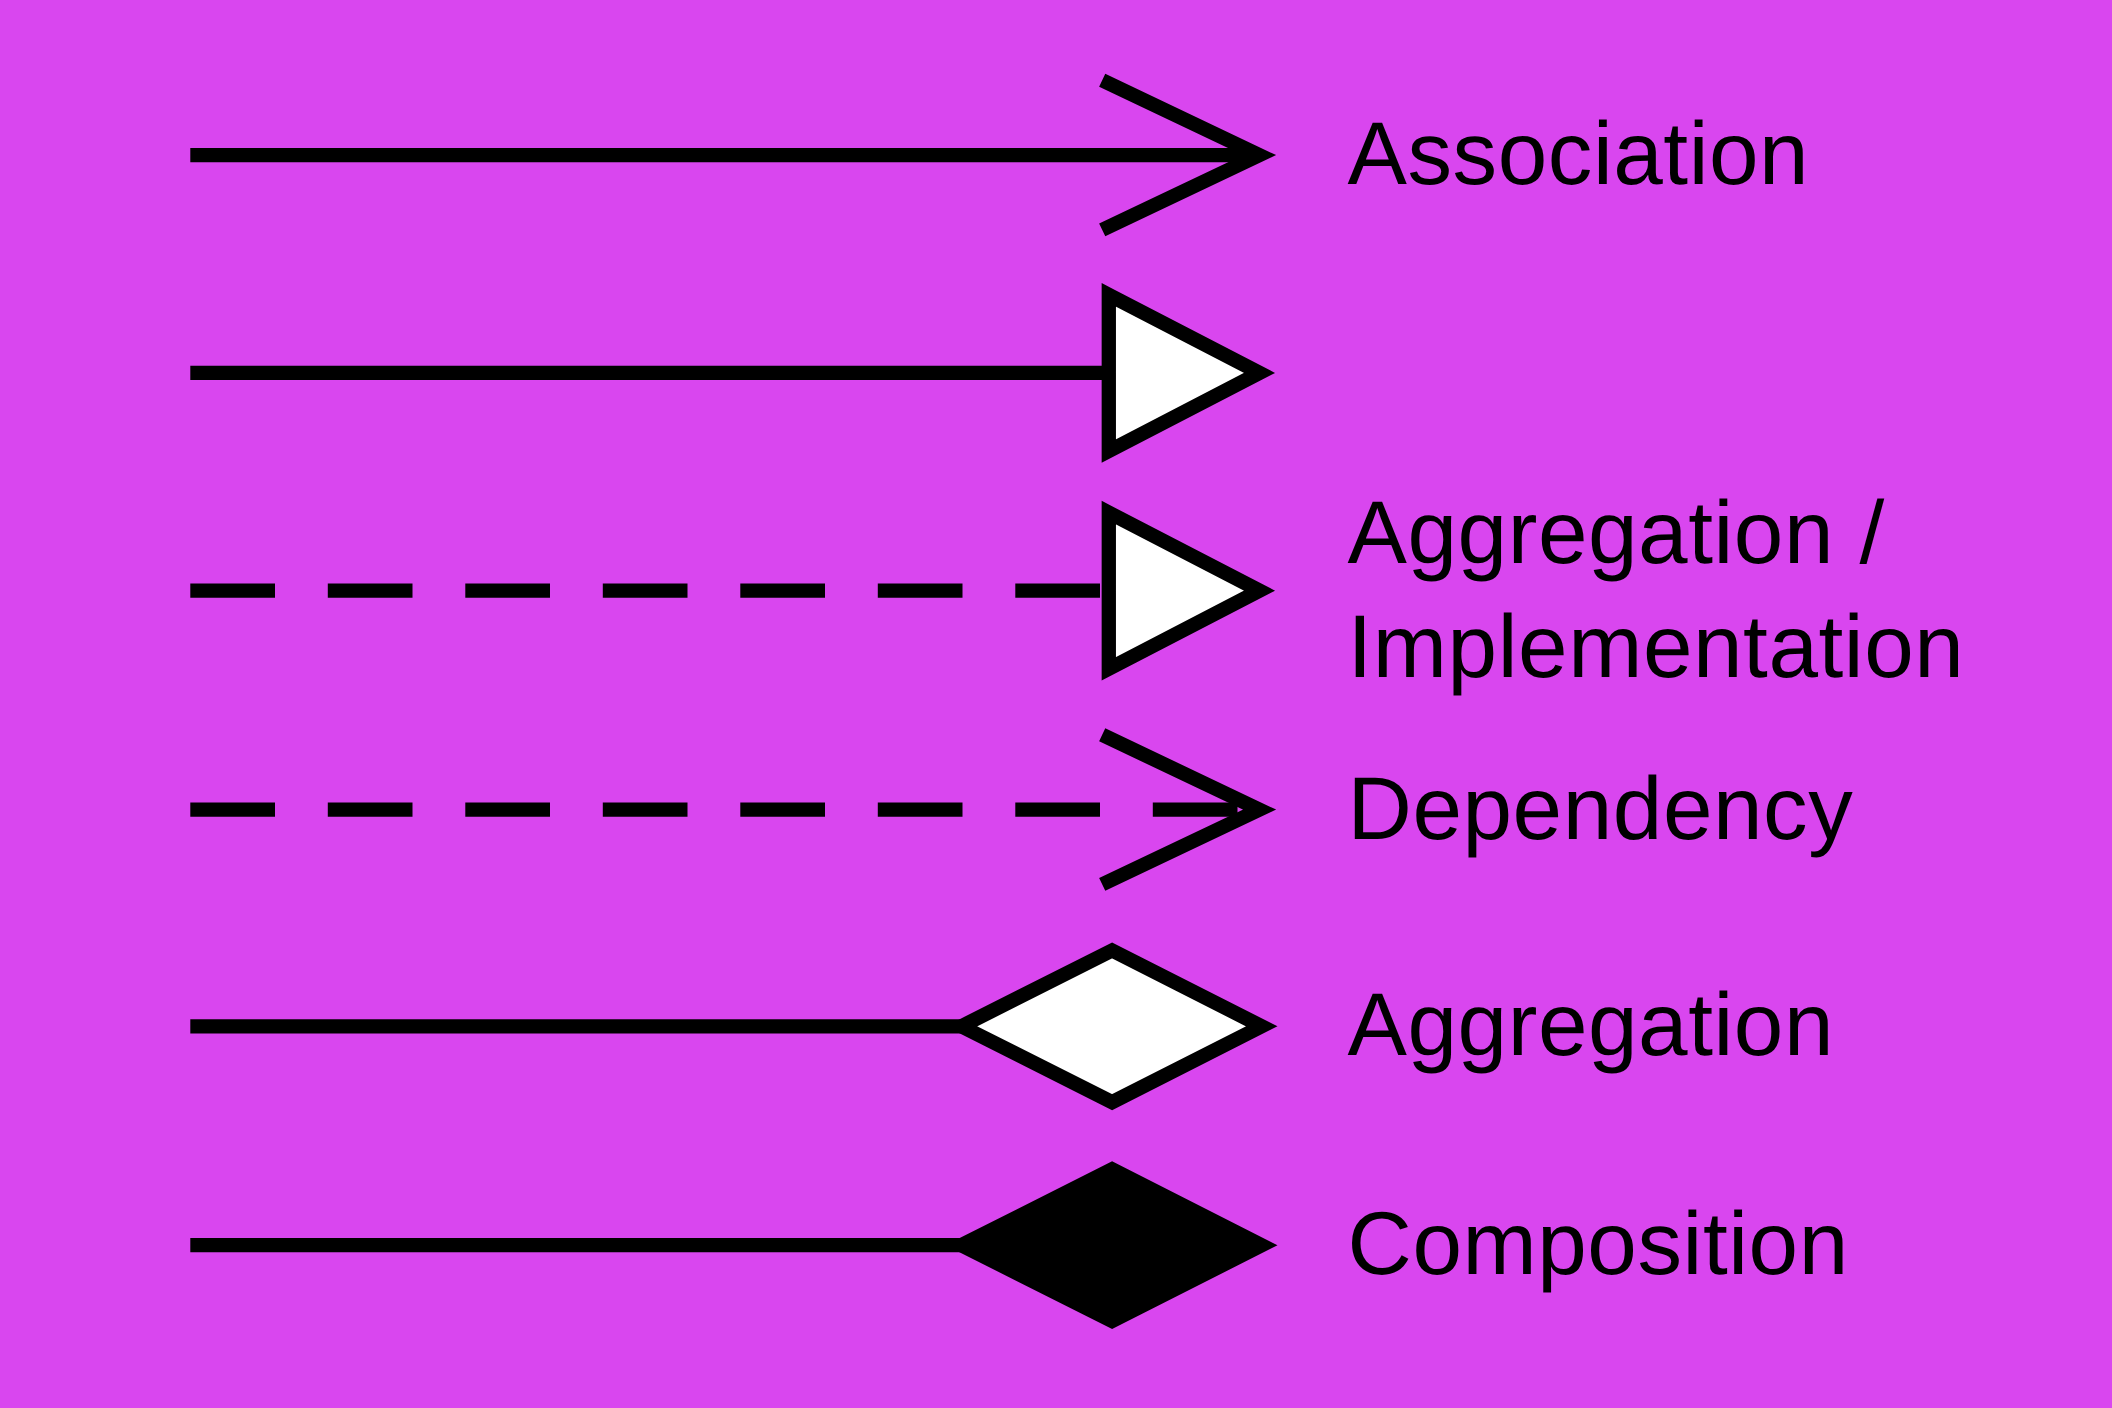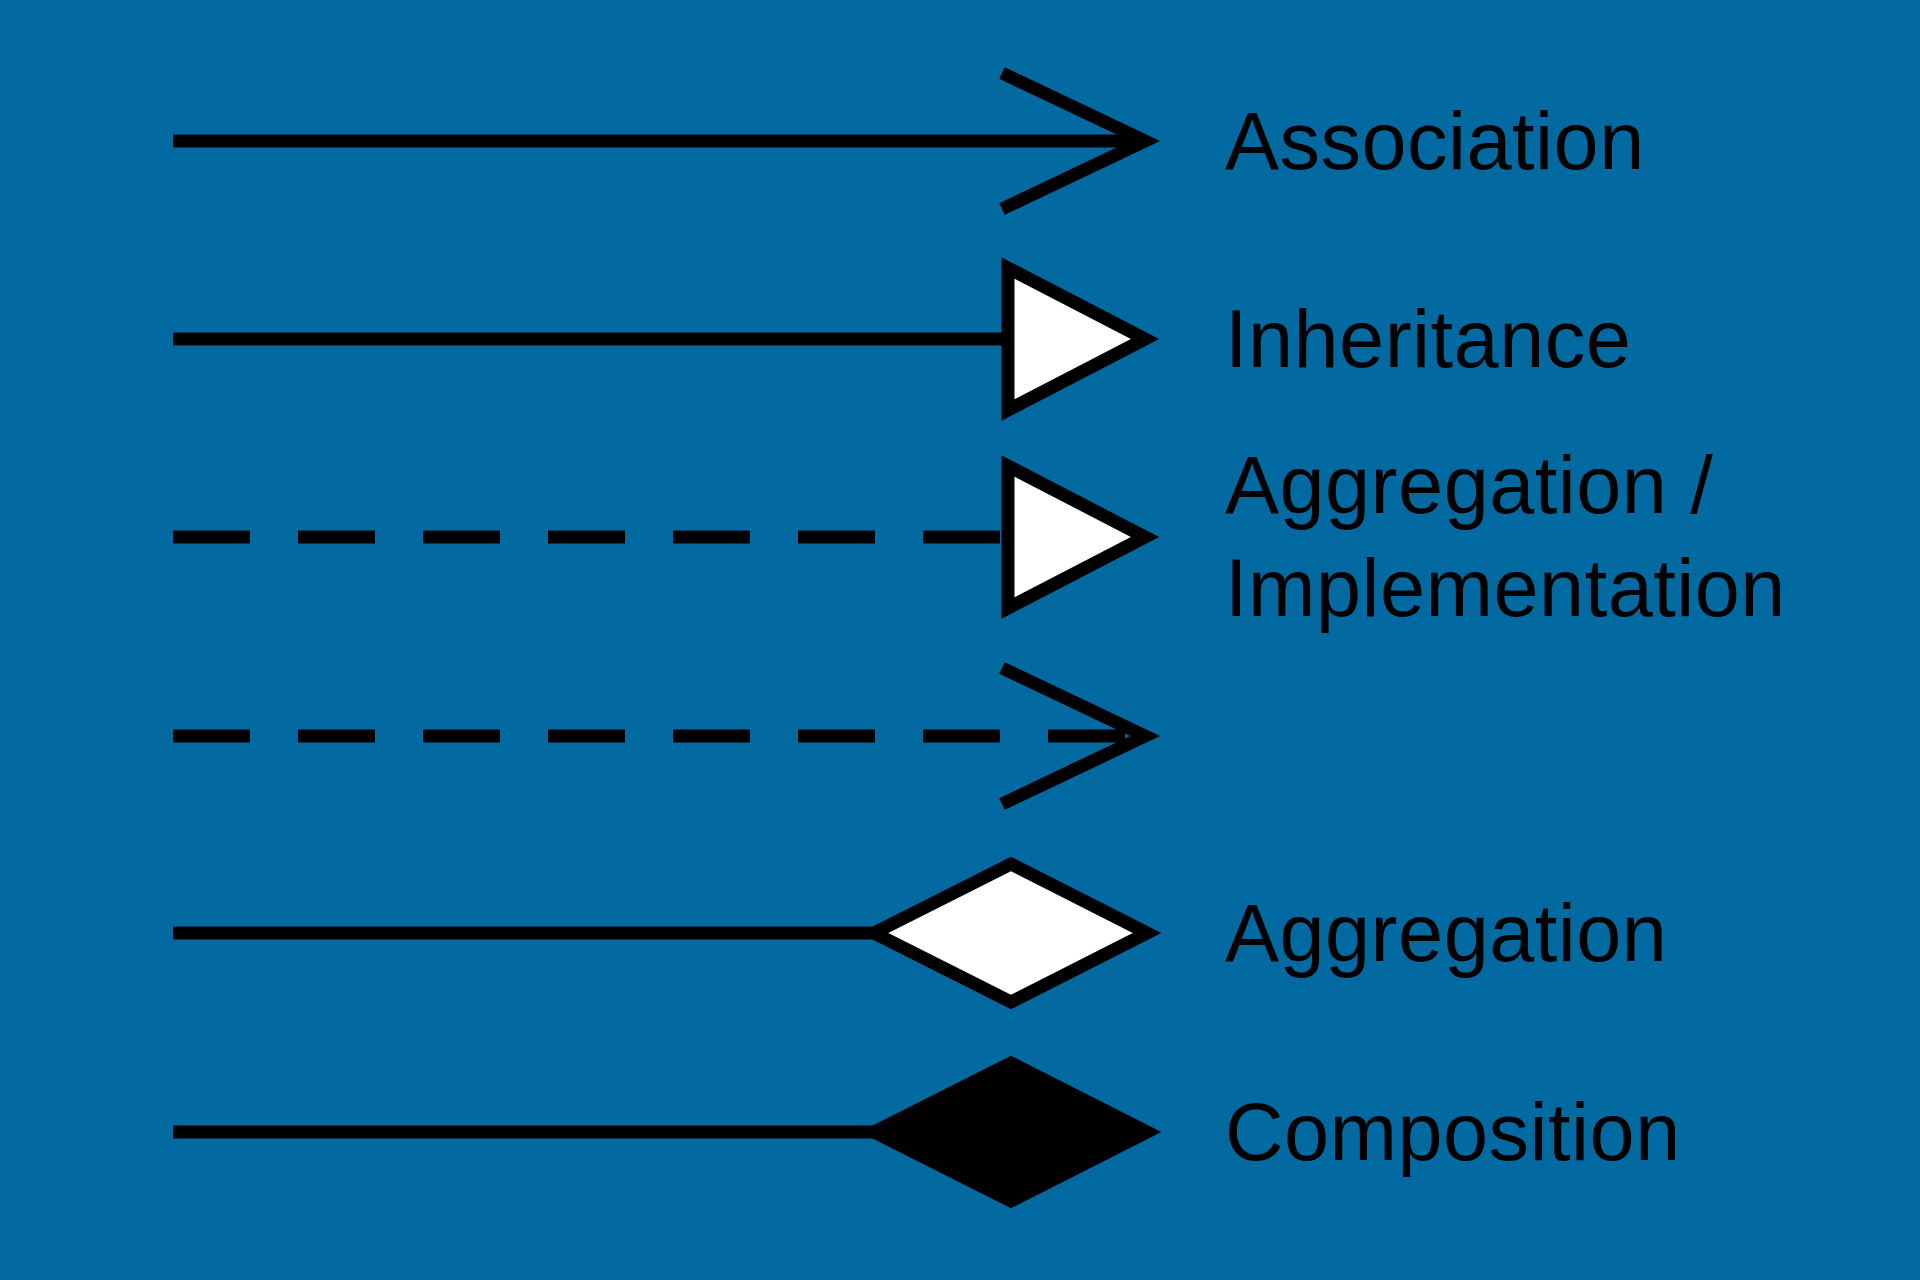--- a/index.html
+++ b/index.html
@@ -1,20 +1,20 @@
 <!DOCTYPE html>
 <html><head>
 <meta charset="utf-8">
 <style>
   html, body { margin: 0; padding: 0; background: #ffffff; }
   .canvas {
     position: relative;
     width: 1920px;
     height: 1280px;
-    background: #0369a1;
+    background: #d946ef;
     overflow: hidden;
     font-family: "Liberation Sans", sans-serif;
   }
   svg.symbols {
     position: absolute;
     left: 0; top: 0;
     width: 1920px;
     height: 1280px;
   }
   .label {
@@ -55,23 +55,23 @@
         <polygon points="874,933 1011,864 1147,933 1011,1002" fill="#ffffff" stroke="#000000" stroke-width="13" stroke-linejoin="miter"></polygon>
       </g>
       <g>
         <line x1="173" y1="1132" x2="880" y2="1132" stroke="#000000" stroke-width="13"></line>
         <polygon points="874,1132 1011,1063 1147,1132 1011,1201" fill="#000000" stroke="#000000" stroke-width="13" stroke-linejoin="miter"></polygon>
       </g>
     </svg>
 
   <div class="label" style="top:141px">Association</div>
 
-  <div class="label" style="top:339px">Inheritance</div>
 
   <div class="label" style="top:537px">Aggregation /
 Implementation</div>
 
+  <div class="label" style="top:736px">Dependency</div>
 
   <div class="label" style="top:933px">Aggregation</div>
 
   <div class="label" style="top:1132px">Composition</div>
 
 </div>
 
 </body></html>

